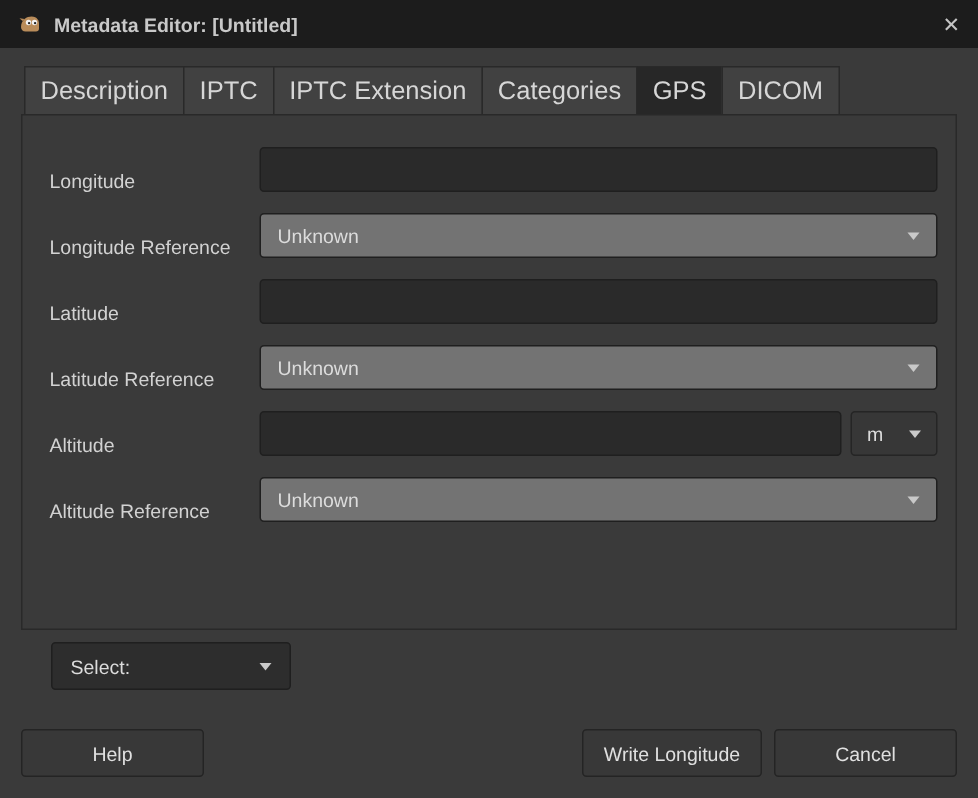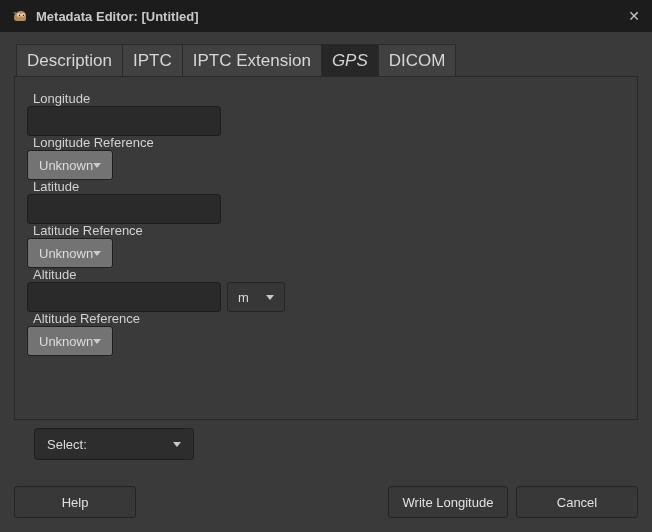--- a/index.html
+++ b/index.html
@@ -28,28 +28,28 @@
 
   
   .notebook { margin:12px 14px 0 14px; flex:0 0 auto; }
   .tabs { display:flex; padding-left:2px; }
   .tab {
     height:32px; line-height:31px; padding:0 10px;
     background:#414141; border:1px solid #292929; border-bottom:none;
     margin-right:-1px; font-size:17px; color:#d6d6d6; white-space:nowrap;
     cursor:default;
   }
-  .tab.active { background:#272727;font-style:italic; }
+  .tab.active { background:#272727; }
   .page {
     border:1px solid #292929; background:#3a3a3a;
     height:344px; padding:14px 12px 0 12px;
   }
 
   
-  .field-row { display:flex; align-items:flex-start; height:37px; margin-bottom:7px;flex-direction:column; }
+  .field-row { display:flex; align-items:flex-end; height:37px; margin-bottom:7px; }
   .field-label { width:146px; padding-left:6px; color:#d2d2d2; white-space:nowrap; flex:0 0 auto; }
   .field-control { flex:1; display:flex; align-items:center; gap:6px; min-width:0; }
   .entry {
     flex:1; height:30px; min-width:0;
     background:#2a2a2a; border:1px solid #1f1f1f; border-radius:3px;
     color:#e4e4e4; padding:0 8px; font-family:"Liberation Sans", sans-serif; font-size:13px;
     outline:none;
   }
   .combo {
     flex:1; height:30px; min-width:0;
@@ -106,20 +106,21 @@
     </span>
     <span class="title">Metadata Editor: [Untitled]</span>
     <span class="close">✕</span>
   </div>
 
   <div class="notebook">
     <div class="tabs">
       <div class="tab">Description</div>
       <div class="tab">IPTC</div>
       <div class="tab">IPTC Extension</div>
+      <div class="tab">Categories</div>
       <div class="tab active">GPS</div>
       <div class="tab">DICOM</div>
     </div>
 
     <div class="page">
 
       <div class="field-row">
         <span class="field-label">Longitude</span>
         <div class="field-control">
           <input type="text" class="entry" value="" style="">

